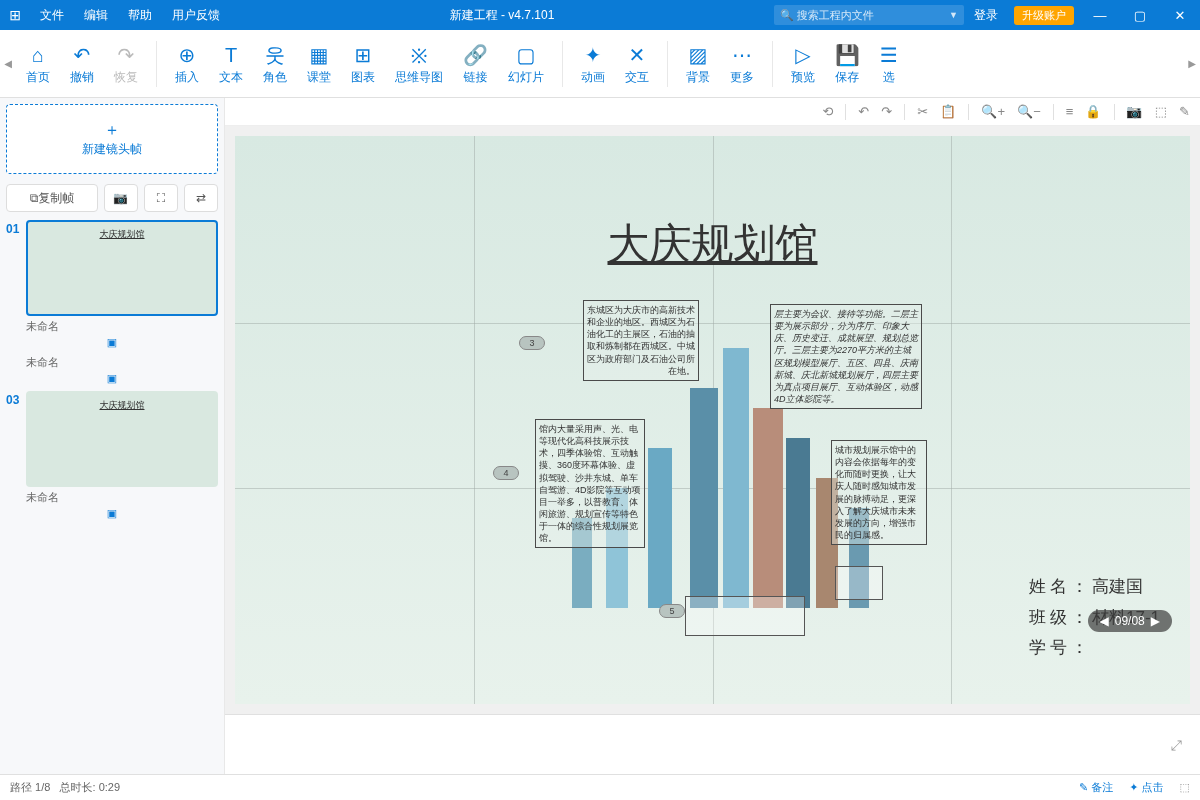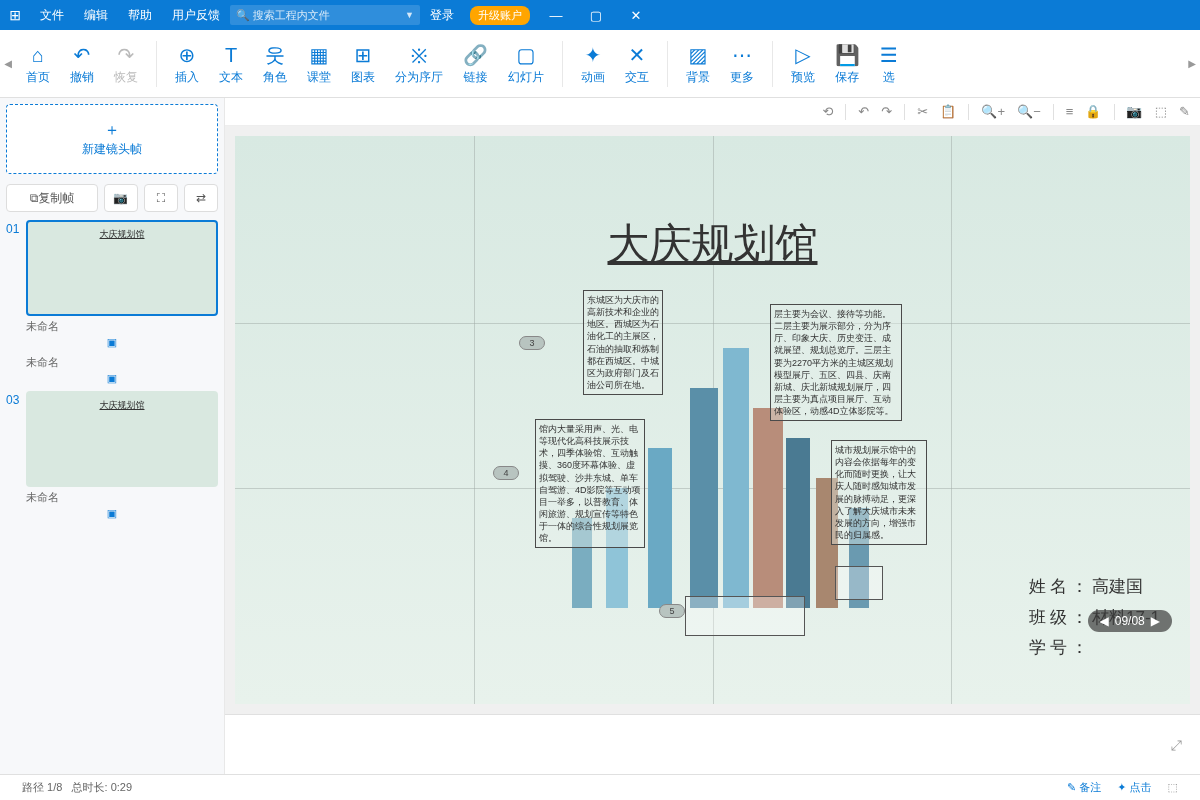--- a/index.html
+++ b/index.html
@@ -4,41 +4,41 @@
 <style>
 * { margin: 0; padding: 0; box-sizing: border-box; font-family: "Microsoft YaHei", sans-serif; }
 body { width: 1200px; height: 800px; overflow: hidden; background: #fff; display: flex; flex-direction: column; }
 .titlebar { height: 30px; background: #0b7bd6; display: flex; align-items: center; color: #fff; font-size: 12px; }
 .titlebar .logo { width: 30px; text-align: center; font-size: 14px; }
 .titlebar .menu-item { padding: 0 10px; cursor: pointer; }
 .titlebar .title { flex: 1; text-align: center; }
 .titlebar .search { width: 190px; height: 20px; background: rgba(255,255,255,0.15); border-radius: 2px; display: flex; align-items: center; padding: 0 6px; font-size: 11px; color: rgba(255,255,255,0.8); }
 .titlebar .search .chev { margin-left: auto; font-size: 9px; }
 .titlebar .login { padding: 0 10px; }
-.titlebar .upgrade { background: #ffa500; color: #fff; padding: 2px 8px; border-radius: 8px; margin: 0 6px; font-size: 11px; }
+.titlebar .upgrade { background: #ffa500; color: #fff; padding: 2px 8px; border-radius: 3px; margin: 0 6px; font-size: 11px; }
 .titlebar .winbtn { width: 40px; text-align: center; font-size: 13px; }
 .titlebar .winbtn.close { background: #0b7bd6; }
 .toolbar { height: 68px; background: #fff; border-bottom: 1px solid #e0e0e0; display: flex; align-items: center; }
 .tb-arrow { width: 16px; text-align: center; color: #999; font-size: 10px; }
 .tb-sep { width: 1px; height: 46px; background: #e8e8e8; margin: 0 8px; }
 .tb-item { display: flex; flex-direction: column; align-items: center; padding: 4px 10px; font-size: 12px; color: #555; cursor: pointer; }
 .tb-item .ic { font-size: 20px; height: 28px; display: flex; align-items: center; }
 .tb-item.primary .ic, .tb-item.primary span:last-child { color: #0b7bd6; }
 .tb-item.disabled { opacity: 0.4; }
 .main { flex: 1; display: flex; overflow: hidden; }
 .sidebar { width: 225px; border-right: 1px solid #e8e8e8; display: flex; flex-direction: column; padding: 6px 6px 0; overflow-y: auto; background: #f7f8fa; }
 .new-frame { border: 1px dashed #0b7bd6; border-radius: 4px; height: 70px; display: flex; flex-direction: column; align-items: center; justify-content: center; color: #0b7bd6; font-size: 12px; background: #fff; margin-bottom: 6px; }
 .new-frame .plus { font-size: 16px; }
 .side-actions { display: flex; gap: 6px; margin: 4px 0 8px; }
 .side-btn { flex: 0 0 auto; height: 28px; border: 1px solid #ddd; border-radius: 4px; background: #fff; font-size: 12px; display: flex; align-items: center; justify-content: center; padding: 0 8px; color: #555; }
 .side-btn.copy { flex: 1; }
 .side-btn.icon { width: 34px; }
 .thumb-item { margin-bottom: 6px; }
 .thumb-head { display: flex; align-items: flex-start; }
-.thumb-num { width: 20px; font-size: 12px; color: #0b7bd6; font-weight: 400; padding-top: 2px; }
+.thumb-num { width: 20px; font-size: 12px; color: #0b7bd6; font-weight: 700; padding-top: 2px; }
 .thumb-img { flex: 1; height: 96px; border: 2px solid transparent; border-radius: 4px; background: #d9e8e0; position: relative; overflow: hidden; }
 .thumb-item.active .thumb-img { border-color: #0b7bd6; }
 .thumb-label { font-size: 11px; color: #666; margin: 3px 0 2px 20px; }
 .thumb-foot { text-align: center; font-size: 11px; color: #0b7bd6; margin-bottom: 6px; }
 .collapse-handle { position: absolute; left: 0; top: 50%; width: 14px; height: 44px; background: #fff; border: 1px solid #ddd; border-left: none; border-radius: 0 6px 6px 0; display: flex; align-items: center; justify-content: center; font-size: 10px; color: #888; }
 .canvas-area { flex: 1; display: flex; flex-direction: column; position: relative; }
 .canvas-tools { height: 28px; background: #fff; border-bottom: 1px solid #eee; display: flex; align-items: center; justify-content: flex-end; padding: 0 10px; gap: 12px; color: #888; font-size: 13px; }
 .canvas-tools .sp { width: 1px; height: 16px; background: #e0e0e0; }
 .canvas { flex: 1; background: #f0f0f0; position: relative; overflow: hidden; }
 .slide { position: absolute; inset: 10px 10px 10px 10px; background: linear-gradient(180deg,#d8e9e2 0%,#e8f2ec 100%); }
@@ -48,35 +48,36 @@
 .slide-title { position: absolute; top: 80px; left: 50%; transform: translateX(-50%); font-size: 42px; font-weight: 500; color: #333; text-decoration: underline; }
 .city { position: absolute; left: 52%; top: 54%; transform: translate(-50%,-50%); width: 420px; height: 330px; }
 .bld { position: absolute; bottom: 0; background: #6aa9c4; }
 .callout { position: absolute; border: 1px solid #4a4a4a; background: rgba(230,240,235,0.4); font-size: 9px; line-height: 1.35; padding: 3px; color: #333; }
 .marker { position: absolute; width: 26px; height: 14px; border-radius: 8px; background: #b8c4c0; border: 1px solid #888; font-size: 9px; display: flex; align-items: center; justify-content: center; color: #444; }
 .info-block { position: absolute; right: 30px; bottom: 40px; font-size: 17px; color: #333; line-height: 1.8; }
 .info-block span.lbl { letter-spacing: 4px; }
 .notes { height: 60px; border-top: 1px solid #e0e0e0; padding: 10px 14px; font-size: 12px; color: #bbb; background: #fff; position: relative; }
 .notes .expand { position: absolute; right: 18px; top: 22px; font-size: 14px; color: #999; }
 .page-ind { position: absolute; right: 28px; bottom: 82px; background: rgba(60,60,60,0.7); color: #fff; font-size: 12px; padding: 4px 12px; border-radius: 12px; display: flex; align-items: center; gap: 6px; }
-.statusbar { height: 26px; border-top: 1px solid #e0e0e0; display: flex; align-items: center; font-size: 11px; color: #666; padding: 0 22px; }
+.statusbar { height: 26px; border-top: 1px solid #e0e0e0; display: flex; align-items: center; font-size: 11px; color: #666; padding: 0 10px; }
 .statusbar .right { margin-left: auto; display: flex; gap: 16px; align-items: center; }
 .statusbar .right .it { color: #0b7bd6; }
 .thumb-mini-title { position:absolute; top:6px; left:0; right:0; text-align:center; font-size:9px; color:#333; text-decoration:underline; }
 .imgstrip { position:absolute; border:1px solid #555; background:rgba(255,255,255,0.3); }
 </style>
 </head>
 <body>
 
 <div class="titlebar">
   <div class="logo">⊞</div>
   <div class="menu-item">文件</div>
   <div class="menu-item">编辑</div>
   <div class="menu-item">帮助</div>
   <div class="menu-item">用户反馈</div>
+  <div class="title">新建工程 - v4.7.101</div>
   <div class="search">
     <span>🔍</span>&nbsp;
     <span>搜索工程内文件</span>
     <span class="chev">▼</span>
   </div>
   <div class="login">登录</div>
   <div class="upgrade">升级账户</div>
   <div class="winbtn">—</div>
   <div class="winbtn">▢</div>
   <div class="winbtn close">✕</div>
@@ -113,21 +114,21 @@
       <div class="tb-item primary">
         <span class="ic">▦</span>
         <span>课堂</span>
       </div>
       <div class="tb-item primary">
         <span class="ic">⊞</span>
         <span>图表</span>
       </div>
       <div class="tb-item primary">
         <span class="ic">※</span>
-        <span>分为序厅</span>
+        <span>思维导图</span>
       </div>
       <div class="tb-item primary">
         <span class="ic">🔗</span>
         <span>链接</span>
       </div>
       <div class="tb-item primary">
         <span class="ic">▢</span>
         <span>幻灯片</span>
       </div>
       <div class="tb-sep"></div>
@@ -237,22 +238,22 @@
           <div class="bld" style="left:48%;width:26px;height:260px;background:#7fb8d0"></div>
           <div class="bld" style="left:55%;width:30px;height:200px;background:#b88d7a"></div>
           <div class="bld" style="left:30%;width:24px;height:160px;background:#6aa9c4"></div>
           <div class="bld" style="left:63%;width:24px;height:170px;background:#4a7a92"></div>
           <div class="bld" style="left:20%;width:22px;height:120px;background:#8fc4d8"></div>
           <div class="bld" style="left:70%;width:22px;height:130px;background:#a8876f"></div>
           <div class="bld" style="left:12%;width:20px;height:90px;background:#7aadc0"></div>
           <div class="bld" style="left:78%;width:20px;height:100px;background:#6a9ab0"></div>
         </div>
         <div id="callouts">
-            <div class="callout" style="left: 348px; top: 154px; width: 80px;">东城区为大庆市的高新技术和企业的地区。西城区为石油化工的主展区，石油的抽取和炼制都在西城区。中城区为政府部门及石油公司所在地。</div>
-            <div class="callout" style="left: 535px; top: 168px; width: 132px;">层主要为会议、接待等功能。二层主要为展示部分，分为序厅、印象大庆、历史变迁、成就展望、规划总览厅。三层主要为2270平方米的主城区规划模型展厅、五区、四县、庆南新城、庆北新城规划展厅，四层主要为真点项目展厅、互动体验区，动感4D立体影院等。</div>
+            <div class="callout" style="left: 348px; top: 164px; width: 116px; text-align: right;">东城区为大庆市的高新技术和企业的地区。西城区为石油化工的主展区，石油的抽取和炼制都在西城区。中城区为政府部门及石油公司所在地。</div>
+            <div class="callout" style="left: 535px; top: 168px; width: 152px; font-style: italic;">层主要为会议、接待等功能。二层主要为展示部分，分为序厅、印象大庆、历史变迁、成就展望、规划总览厅。三层主要为2270平方米的主城区规划模型展厅、五区、四县、庆南新城、庆北新城规划展厅，四层主要为真点项目展厅、互动体验区，动感4D立体影院等。</div>
             <div class="callout" style="left: 300px; top: 283px; width: 110px;">馆内大量采用声、光、电等现代化高科技展示技术，四季体验馆、互动触摸、360度环幕体验、虚拟驾驶、沙井东城、单车自驾游、4D影院等互动项目一举多，以普教育、体闲旅游、规划宣传等特色于一体的综合性规划展览馆。</div>
             <div class="callout" style="left: 596px; top: 304px; width: 96px;">城市规划展示馆中的内容会依据每年的变化而随时更换，让大庆人随时感知城市发展的脉搏动足，更深入了解大庆城市未来发展的方向，增强市民的归属感。</div>
           </div>
         <div id="markers">
             <div class="marker" style="left: 284px; top: 200px;">3</div>
             <div class="marker" style="left: 258px; top: 330px;">4</div>
             <div class="marker" style="left: 424px; top: 468px;">5</div>
           </div>
         <div class="imgstrip" style="left:600px;top:430px;width:48px;height:34px"></div>
         <div class="imgstrip" style="left:450px;top:460px;width:120px;height:40px"></div>

